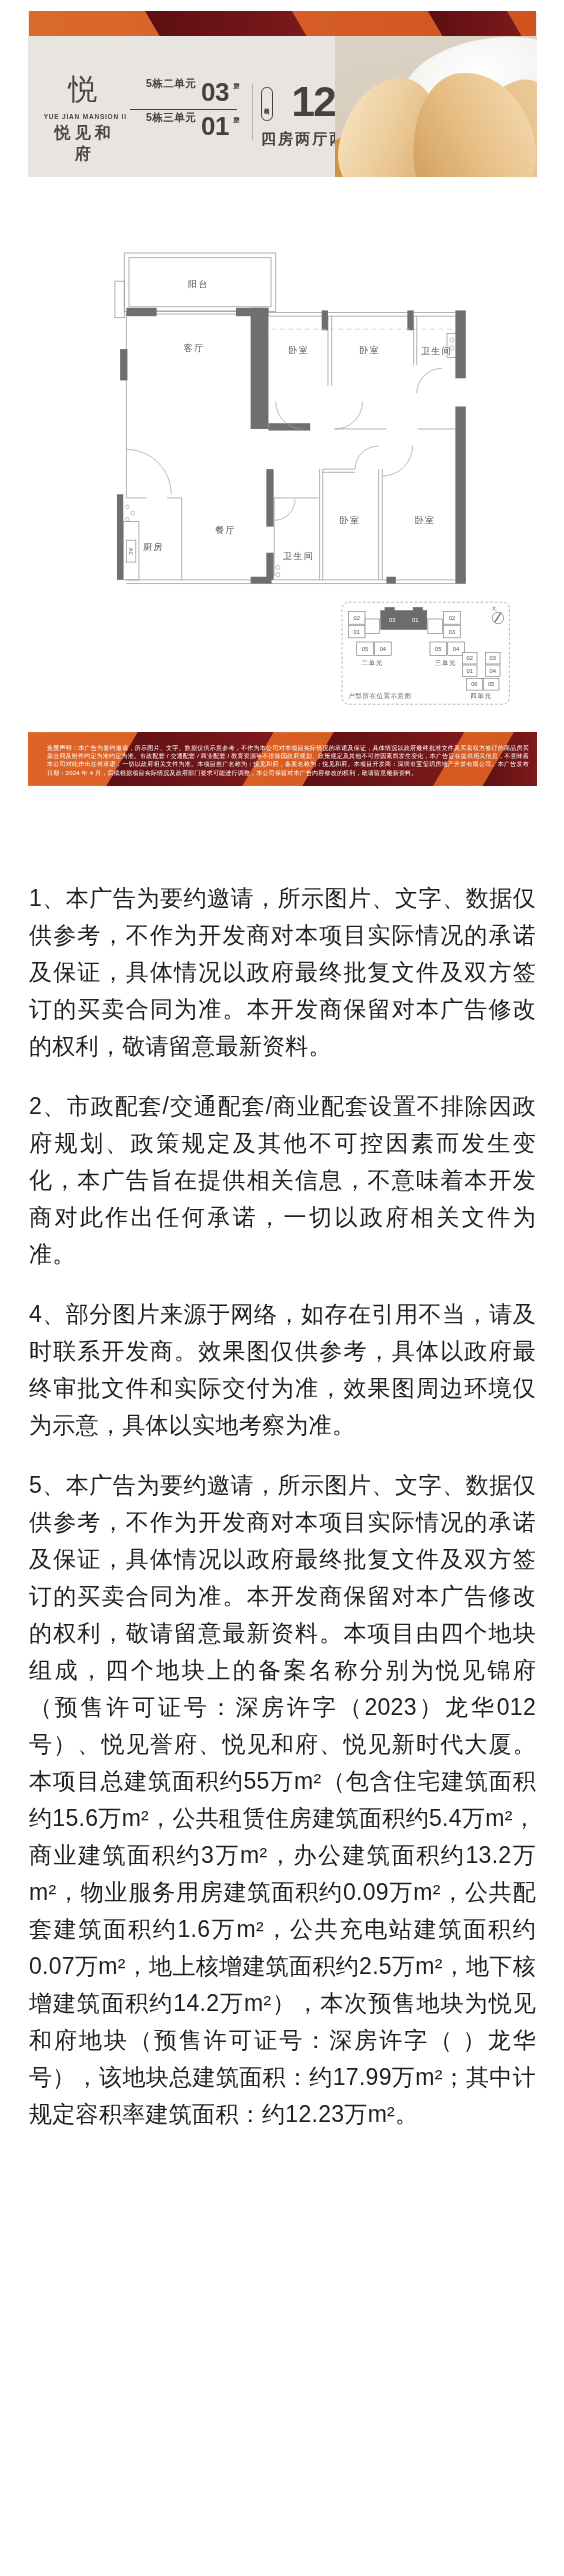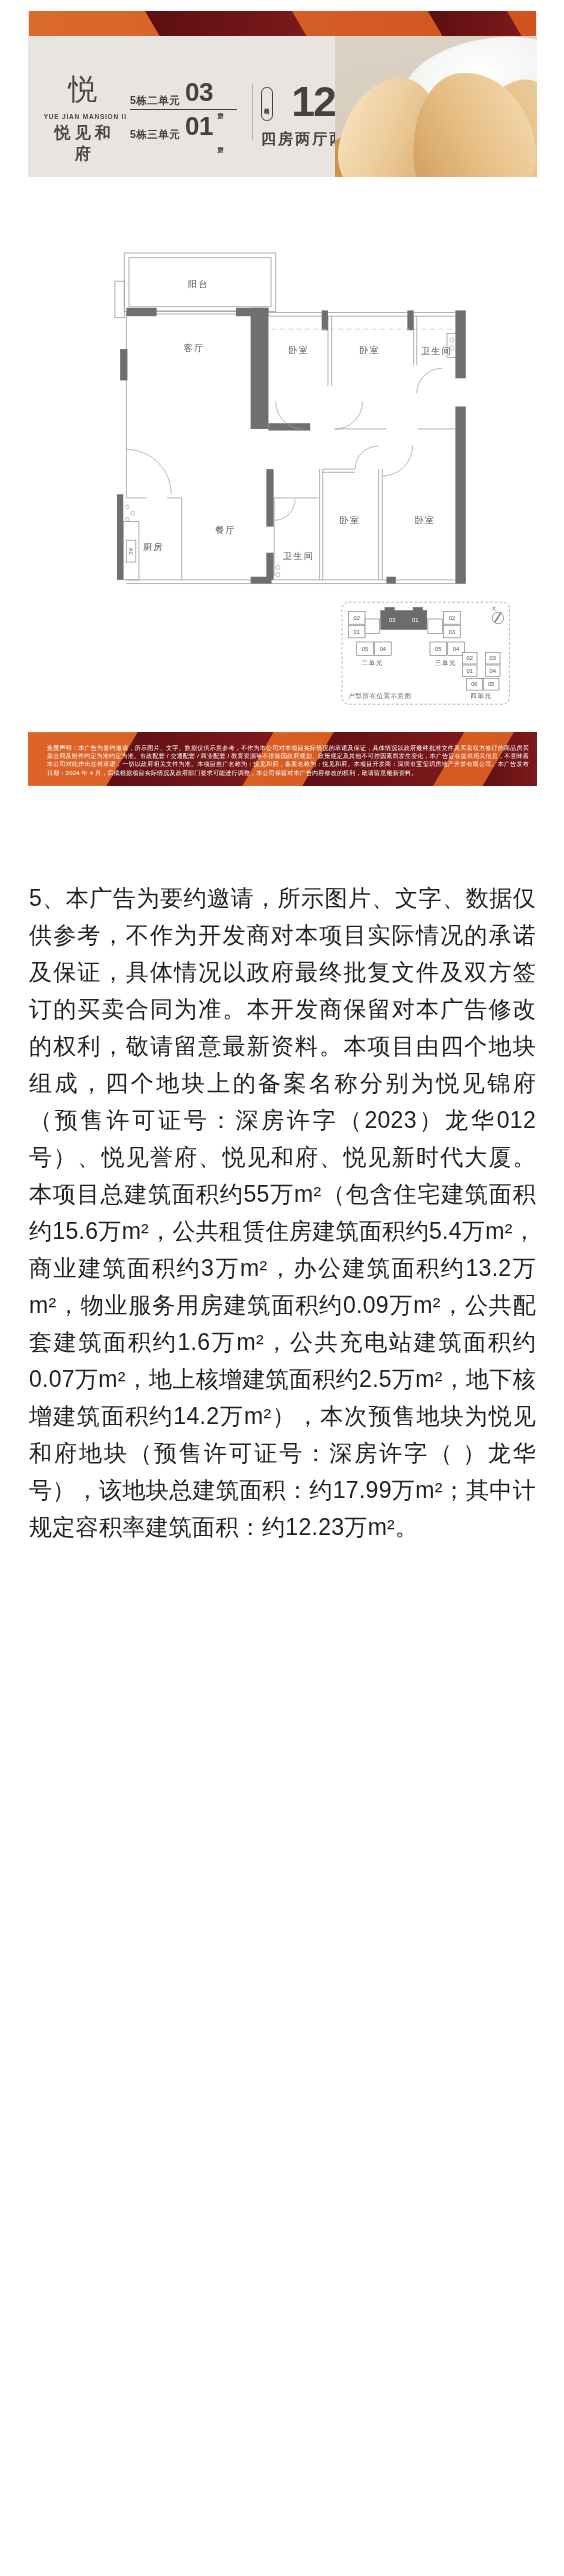--- a/index.html
+++ b/index.html
@@ -11,21 +11,21 @@
   .top-band { position:absolute; left:28px; top:10.5px; width:509px; height:25px; }
 
   
   .header-panel { position:absolute; left:28px; top:36px; width:509px; height:141px; display:flex; }
   .panel-info { position:relative; width:307px; height:100%; background:#e8e4df; }
   .logo-col { position:absolute; left:15.7px; top:37px; width:78px; text-align:center; color:#4c4449; }
   .logo-mark { font-size:29px; font-weight:300; line-height:33px; letter-spacing:0; }
   .logo-en { margin-top:7.3px; font-size:6.5px; font-weight:bold; letter-spacing:0.8px; white-space:nowrap; }
   .logo-cn { margin-top:3.1px; font-size:16px; font-weight:bold; letter-spacing:4.2px; padding-left:4.2px; }
   .units-col { position:absolute; left:102px; top:41px; width:111px; color:#474043; }
-  .unit-row { display:flex; align-items:flex-end; height:31px; }
+  .unit-row { display:flex; align-items:flex-start; height:31px;margin-left:16px; }
   .unit-building { font-size:10.5px; font-weight:bold; letter-spacing:0.5px; }
   .unit-number { font-size:26px; font-weight:bold; margin-left:4.7px; letter-spacing:-0.5px; }
   .unit-type { writing-mode:vertical-rl; text-orientation:upright; font-size:6px; font-weight:bold; margin-left:2.6px; letter-spacing:0.5px; }
   .unit-divider { width:107px; height:0; border-top:0.8px solid #474043; margin:1px 0; }
   .v-divider { position:absolute; left:224px; top:48px; width:0.5px; height:56px; background:#b9b2ac; }
   .area-col { position:absolute; left:233px; top:44px; color:#474043; }
   .area-main { display:flex; align-items:flex-start; }
   .area-capsule { width:11.5px; height:34px; border:0.8px solid #474043; border-radius:5.7px;
                   display:flex; align-items:center; justify-content:center; margin-top:7.3px; }
   .area-capsule span { writing-mode:vertical-rl; text-orientation:upright; font-size:5px; letter-spacing:0.3px; }
@@ -302,17 +302,20 @@
       </defs>
       <rect x="0" y="0" width="974" height="103" fill="url(#og2)"></rect>
       <polygon points="210,0 470,0 410,103 150,103" fill="url(#mg2)"></polygon>
       <polygon points="585,0 835,0 775,103 525,103" fill="url(#mg2)"></polygon>
       <polygon points="930,0 974,0 974,103 870,103" fill="url(#mg2)"></polygon>
     </svg>
     <p class="banner-text">免责声明：本广告为要约邀请，所示图片、文字、数据仅供示意参考，不作为本公司对本项目实际情况的承诺及保证，具体情况以政府最终批准文件及买卖双方签订的商品房买卖合同及附件约定为准约定为准。市政配套 / 交通配套 / 商业配套 / 教育资源等不排除因政府规划、政策规定及其他不可控因素而发生变化，本广告旨在提供相关信息，不意味着本公司对此作出任何承诺，一切以政府相关文件为准。本项目推广名称为：悦见和府，备案名称为：悦见和府。本项目开发商：深圳市宝玺玥房地产开发有限公司。本广告发布日期：2024 年 4 月，后续根据项目实际情况及政府部门要求可能进行调整，本公司保留对本广告内容修改的权利，敬请留意最新资料。</p>
   </div>
 
   <div class="copy">
+    <p class="para">1、本广告为要约邀请，所示图片、文字、数据仅供参考，不作为开发商对本项目实际情况的承诺及保证，具体情况以政府最终批复文件及双方签订的买卖合同为准。本开发商保留对本广告修改的权利，敬请留意最新资料。</p>
+    <p class="para">2、市政配套/交通配套/商业配套设置不排除因政府规划、政策规定及其他不可控因素而发生变化，本广告旨在提供相关信息，不意味着本开发商对此作出任何承诺，一切以政府相关文件为准。</p>
+    <p class="para">4、部分图片来源于网络，如存在引用不当，请及时联系开发商。效果图仅供参考，具体以政府最终审批文件和实际交付为准，效果图周边环境仅为示意，具体以实地考察为准。</p>
     <p class="para">5、本广告为要约邀请，所示图片、文字、数据仅供参考，不作为开发商对本项目实际情况的承诺及保证，具体情况以政府最终批复文件及双方签订的买卖合同为准。本开发商保留对本广告修改的权利，敬请留意最新资料。本项目由四个地块组成，四个地块上的备案名称分别为悦见锦府（预售许可证号：深房许字（2023）龙华012号）、悦见誉府、悦见和府、悦见新时代大厦。本项目总建筑面积约55万m²（包含住宅建筑面积约15.6万m²，公共租赁住房建筑面积约5.4万m²，商业建筑面积约3万m²，办公建筑面积约13.2万m²，物业服务用房建筑面积约0.09万m²，公共配套建筑面积约1.6万m²，公共充电站建筑面积约0.07万m²，地上核增建筑面积约2.5万m²，地下核增建筑面积约14.2万m²），本次预售地块为悦见和府地块（预售许可证号：深房许字（ ）龙华 号），该地块总建筑面积：约17.99万m²；其中计规定容积率建筑面积：约12.23万m²。</p>
   </div>
 
 </div>
 
 
 </body></html>

